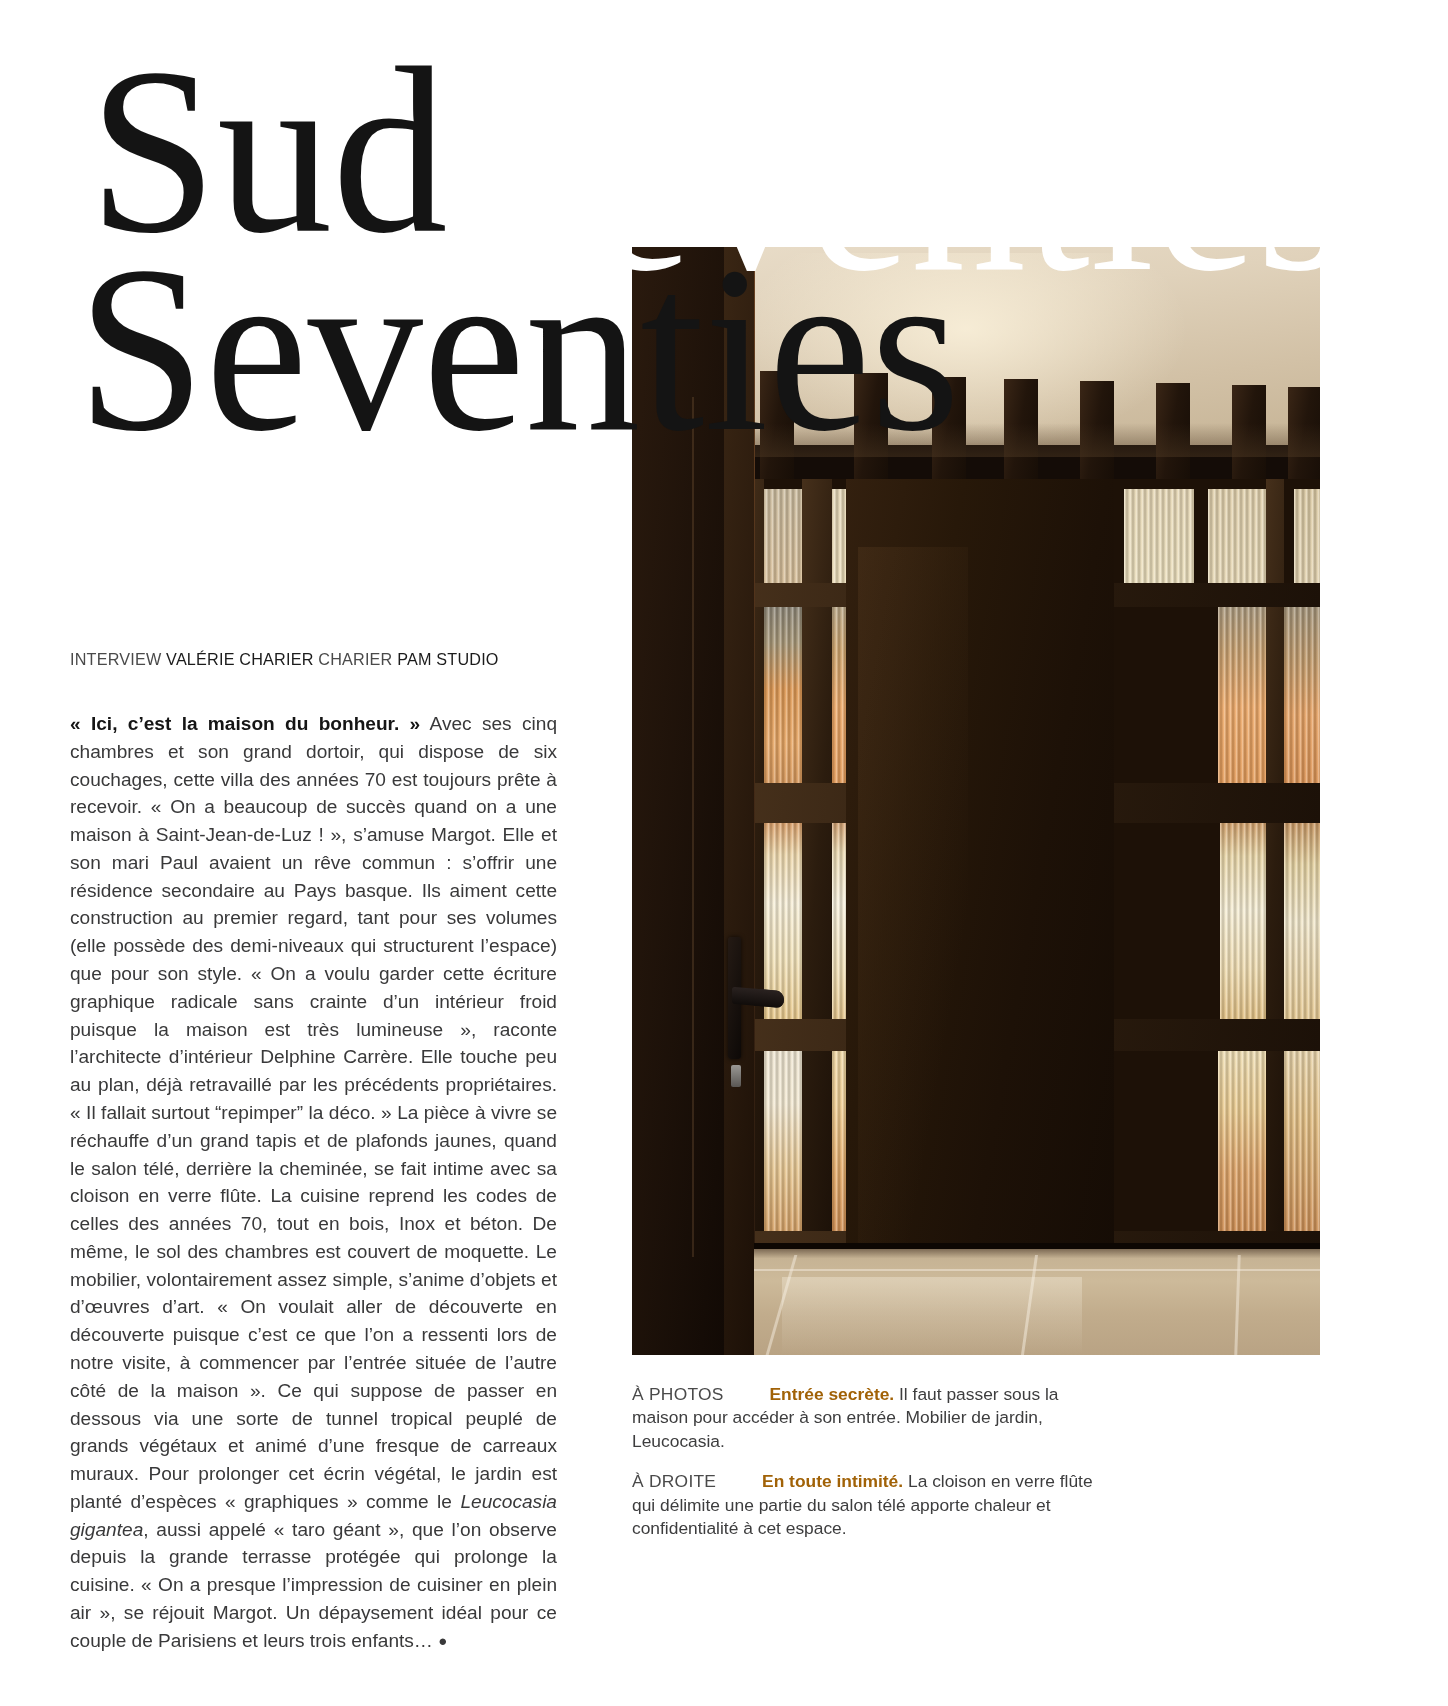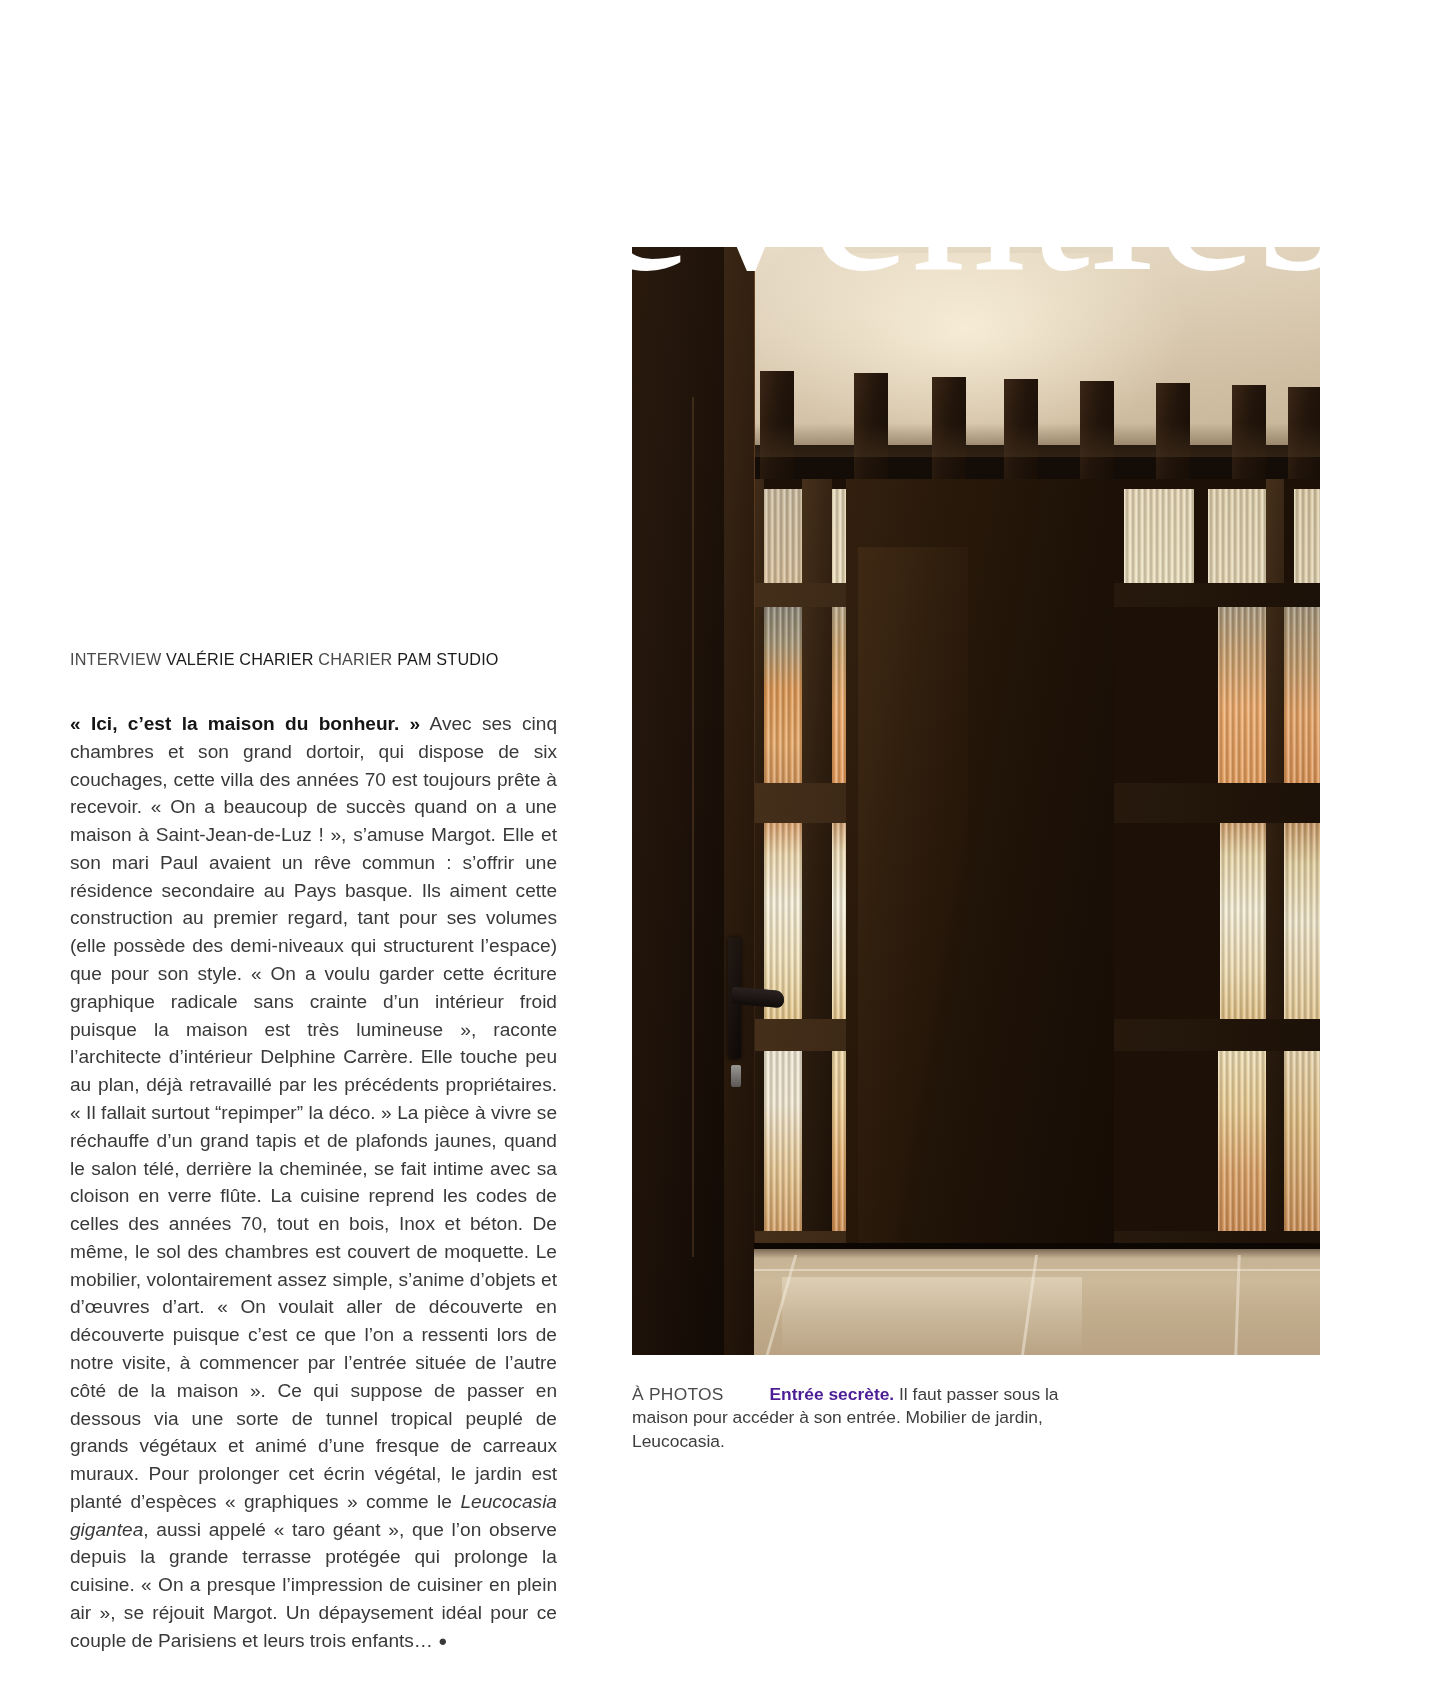--- a/index.html
+++ b/index.html
@@ -112,21 +112,21 @@
   .body i{font-style:italic;}
   .endmark{font-size:15px;vertical-align:.08em;}
 
   
   .captions{
     position:absolute;left:632px;top:1383px;width:470px;
     font-size:17.4px;line-height:1.345;color:#3d3d3e;
   }
   .cap{margin-bottom:17px;}
   .cap .where{letter-spacing:.015em;color:#4a4a4a;}
-  .cap b{color:#4c1d95;font-weight:700;padding-left:41px;}
+  .cap b{color:#a16207;font-weight:700;padding-left:41px;}
 </style>
 </head>
 <body>
 
 <div class="page">
 
   <div class="photo-wrap">
 
     <div class="ph ceiling"></div>
     <div class="ph ceiling-glow"></div>
@@ -202,20 +202,24 @@
     <div class="ph floor-sheen"></div>
 
     <div class="ph" style="left:0;top:0;width:92px;height:1108px;background:linear-gradient(95deg,#2a1a0e,#120a05);z-index:13;"></div>
     <div class="ph" style="left:92px;top:0;width:30px;height:1108px;background:linear-gradient(95deg,#3a2614,#1c1007);z-index:13;"></div>
     <div class="ph" style="left:60px;top:150px;width:2px;height:860px;background:rgba(150,112,70,.25);z-index:14;"></div>
     <div class="ph handle-plate" style="z-index:15;"></div>
     <div class="ph handle-lever" style="z-index:15;"></div>
     <div class="ph handle-cyl" style="z-index:15;"></div>
   </div>
 
+  <div class="title">
+    <span class="ln ln1 t-thin">Sud</span>
+    <span class="ln ln2 t-thin">Seventies</span>
+  </div>
   <div class="title-white">
     <span class="ln ln1 t-thin" style="margin-left:12px;visibility:hidden;">Sud</span>
     <span class="ln ln2 t-thin">Seventies</span>
   </div>
 
 
   <div class="credits">
     <span>INTERVIEW</span>
     <b>VALÉRIE CHARIER</b>
     <span>CHARIER</span>
@@ -224,15 +228,19 @@
 
   <div class="body">
     <span class="lead">« Ici, c’est la maison du bonheur. »</span><span> Avec ses cinq chambres et son grand dortoir, qui dispose de six couchages, cette villa des années 70 est toujours prête à recevoir. « On a beaucoup de succès quand on a une maison à Saint-Jean-de-Luz ! », s’amuse Margot. Elle et son mari Paul avaient un rêve commun : s’offrir une résidence secondaire au Pays basque. Ils aiment cette construction au premier regard, tant pour ses volumes (elle possède des demi-niveaux qui structurent l’espace) que pour son style. « On a voulu garder cette écriture graphique radicale sans crainte d’un intérieur froid puisque la maison est très lumineuse », raconte l’architecte d’intérieur Delphine Carrère. Elle touche peu au plan, déjà retravaillé par les précédents propriétaires. « Il fallait surtout “repimper” la déco. » La pièce à vivre se réchauffe d’un grand tapis et de plafonds jaunes, quand le salon télé, derrière la cheminée, se fait intime avec sa cloison en verre flûte. La cuisine reprend les codes de celles des années 70, tout en bois, Inox et béton. De même, le sol des chambres est couvert de moquette. Le mobilier, volontairement assez simple, s’anime d’objets et d’œuvres d’art. « On voulait aller de découverte en découverte puisque c’est ce que l’on a ressenti lors de notre visite, à commencer par l’entrée située de l’autre côté de la maison ». Ce qui suppose de passer en dessous via une sorte de tunnel tropical peuplé de grands végétaux et animé d’une fresque de carreaux muraux. Pour prolonger cet écrin végétal, le jardin est planté d’espèces « graphiques » comme le </span><i>Leucocasia gigantea</i><span>, aussi appelé « taro géant », que l’on observe depuis la grande terrasse protégée qui prolonge la cuisine. « On a presque l’impression de cuisiner en plein air », se réjouit Margot. Un dépaysement idéal pour ce couple de Parisiens et leurs trois enfants… </span><span class="endmark">●</span>
   </div>
 
   <div class="captions">
     <div class="cap">
       <span class="where">À PHOTOS</span>
       <b>Entrée secrète.</b><span> Il faut passer sous la maison pour accéder à son entrée. Mobilier de jardin, Leucocasia.</span>
     </div>
+    <div class="cap">
+      <span class="where">À DROITE</span>
+      <b>En toute intimité.</b><span> La cloison en verre flûte qui délimite une partie du salon télé apporte chaleur et confidentialité à cet espace.</span>
+    </div>
   </div>
 
 </div>
 
 </body></html>

